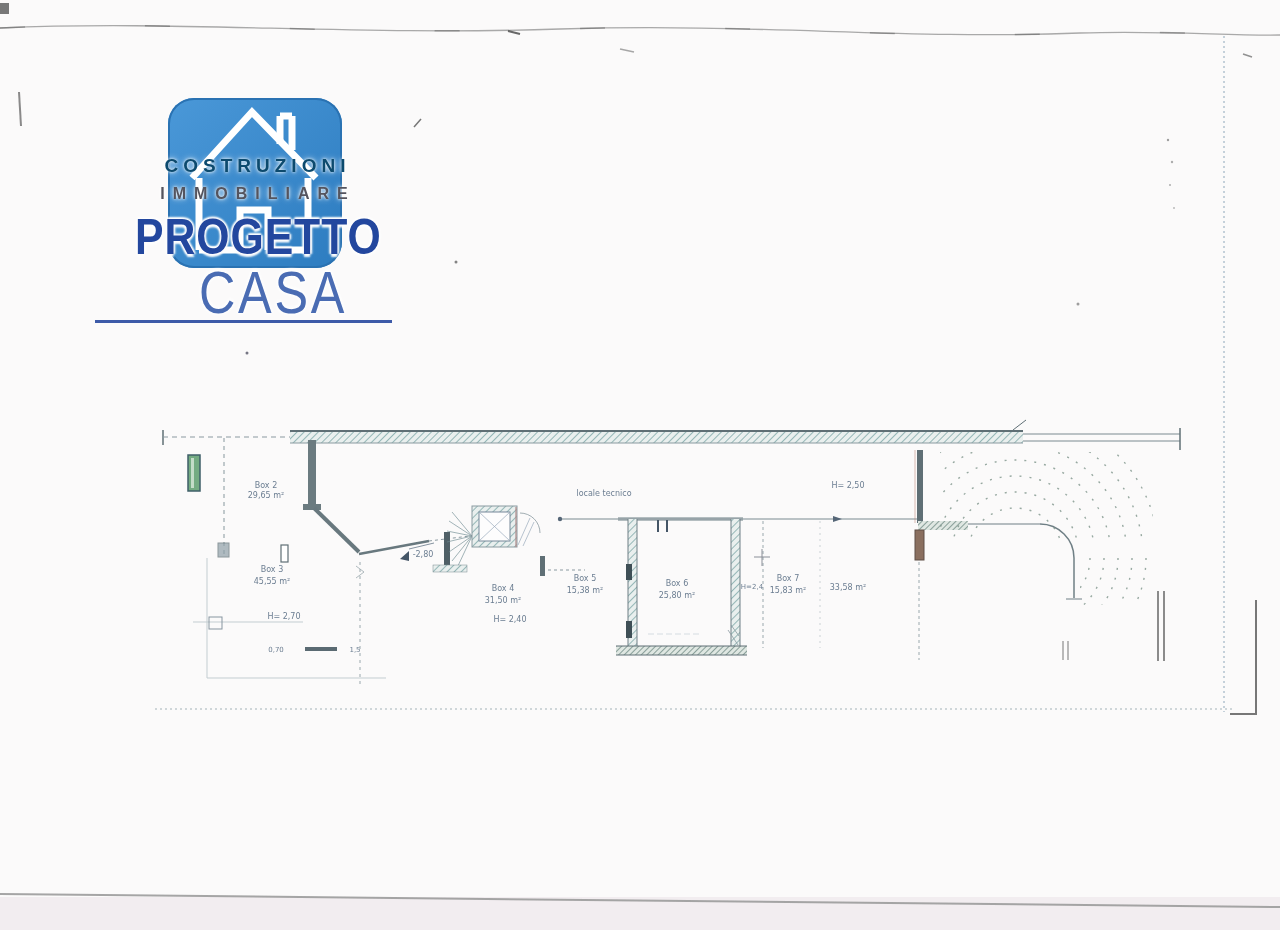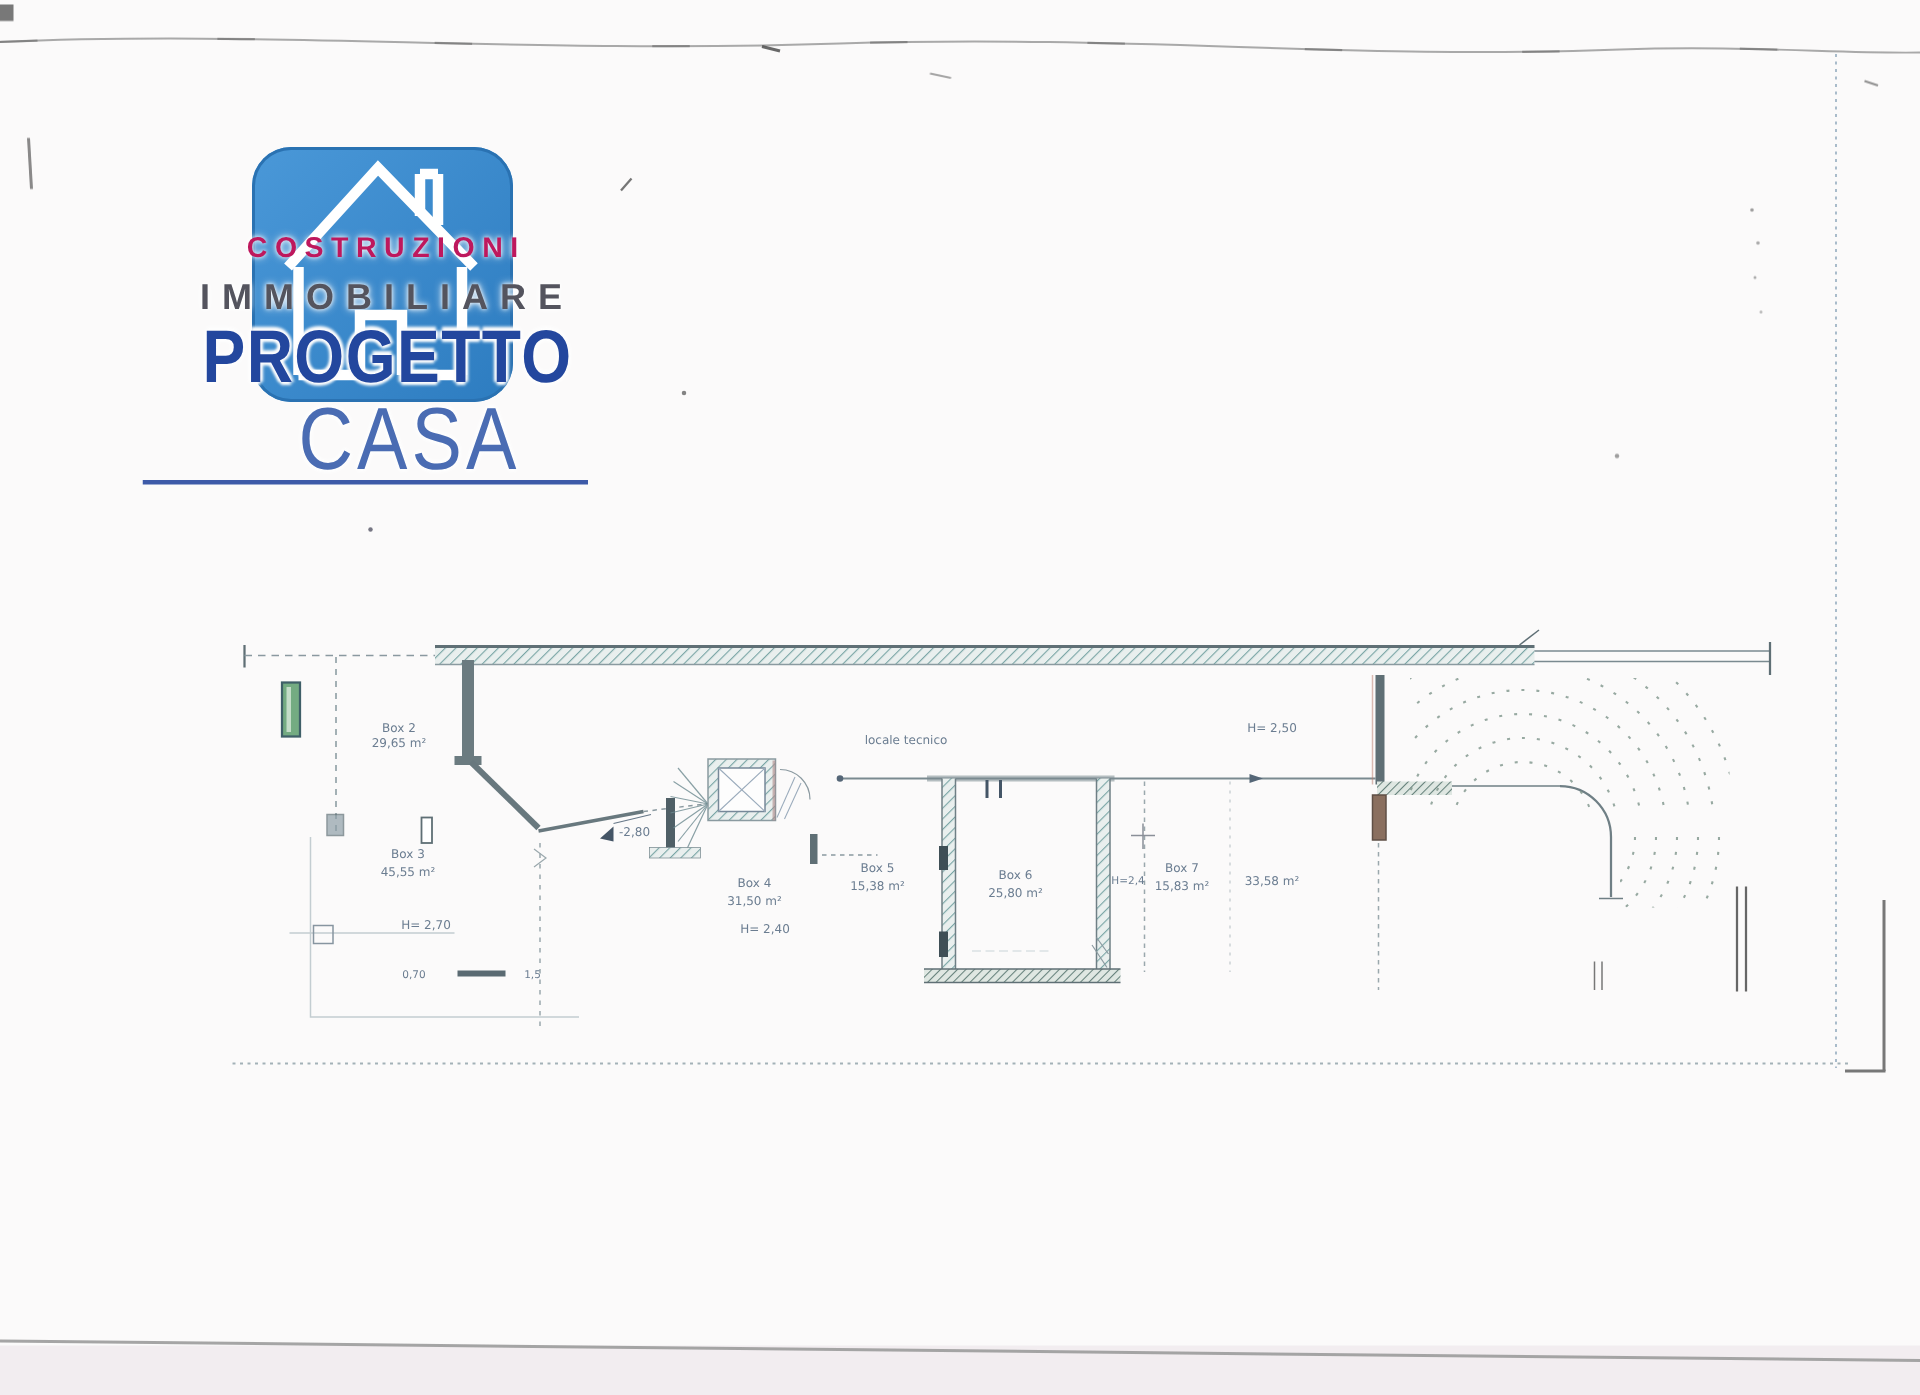--- a/index.html
+++ b/index.html
@@ -5,22 +5,22 @@
   html,body{margin:0;padding:0;background:#e9e9e9;}
   .page{position:relative;width:1280px;height:930px;background:#fbfafa;overflow:hidden;
         font-family:"Liberation Sans",sans-serif;}
   .plan-svg{position:absolute;left:0;top:0;width:1280px;height:930px;}
   
   .logo-square{position:absolute;left:168px;top:98px;width:174px;height:170px;border-radius:26px;
                background:linear-gradient(135deg,#4a98d8,#2d7cc0);box-shadow:inset 0 0 0 2px #2a72b2;}
   .logo-square svg{position:absolute;left:0;top:0;}
   .lg-txt{position:absolute;text-align:center;white-space:nowrap;}
   .t-cost{left:150px;top:155px;width:215px;font-weight:bold;font-size:19px;letter-spacing:5px;
-          color:#be185d;text-shadow:0 0 3px rgba(255,255,255,.95),0 0 6px rgba(255,255,255,.9);}
-  .t-imm{left:124px;top:185px;width:268px;font-weight:600;font-size:24px;letter-spacing:8px;
+          color:#0c4a6e;text-shadow:0 0 3px rgba(255,255,255,.95),0 0 6px rgba(255,255,255,.9);}
+  .t-imm{left:124px;top:185px;width:268px;font-weight:600;font-size:16px;letter-spacing:8px;
           color:#54545e;text-shadow:0 0 3px rgba(255,255,255,.95),0 0 6px rgba(255,255,255,.9);}
   .t-prog{left:126px;top:208px;width:256px;font-weight:bold;font-size:46px;letter-spacing:1px;color:#23479e;
           transform:scale(.93,1.08);transform-origin:center top;
           text-shadow:-2px 0 2px #fdfdfd,2px 0 2px #fdfdfd,0 -2px 2px #fdfdfd,0 2px 2px #fdfdfd;}
   .t-casa{left:148px;top:258px;width:250px;font-weight:400;font-size:56px;letter-spacing:3px;color:#4a6cb3;
           transform:scale(.9,1.05);transform-origin:center top;
           text-shadow:-2px 0 2px #fdfdfd,2px 0 2px #fdfdfd,0 -2px 2px #fdfdfd,0 2px 2px #fdfdfd;}
   .t-underline{position:absolute;left:95px;top:320px;width:297px;height:3px;background:#3d5aa8;}
   
   text.lbl{font-family:"DejaVu Sans",sans-serif;font-size:8px;fill:#5c7086;opacity:.9;

